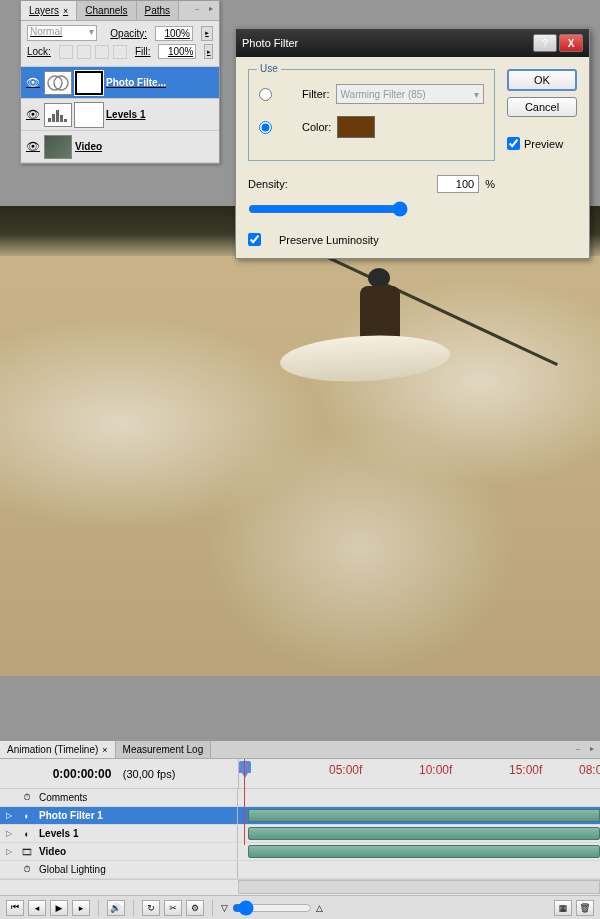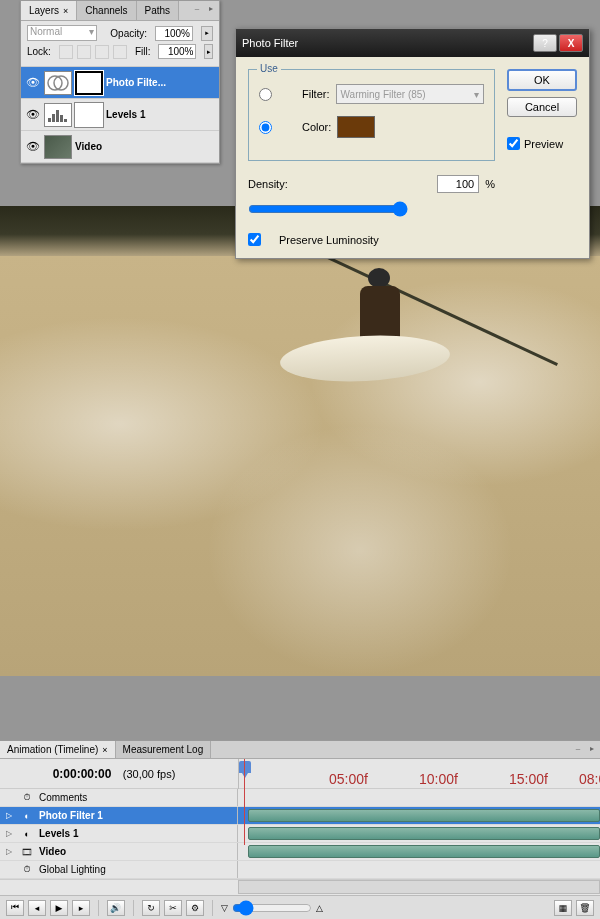--- a/index.html
+++ b/index.html
@@ -1,19 +1,19 @@
 <!DOCTYPE html>
 <html><head>
 <meta charset="utf-8">
 <style>
 * { box-sizing: border-box; margin: 0; padding: 0; font-family: Tahoma, Geneva, sans-serif; }
 body { background: #969696; width: 600px; height: 919px; position: relative; overflow: hidden; }
 
 
-.layers-panel { position: absolute; left: 20px; top: 0; width: 200px; background: #e6e6e6; border: 1px solid #999; box-shadow: 1px 1px 3px rgba(0,0,0,0.3); z-index: 5; }
+.layers-panel { position: absolute; left: 20px; top: 0; width: 200px; background: #e6e6e6; border: 1px solid #999; box-shadow: 1px 1px 3px rgba(0,0,0,0.3); z-index: 5; text-decoration: underline; }
 .panel-tabs { display: flex; background: #d0d0d0; border-bottom: 1px solid #aaa; height: 20px; }
 .panel-tab { padding: 2px 8px; font-size: 10px; background: #e6e6e6; border-right: 1px solid #aaa; cursor: pointer; display: flex; align-items: center; }
 .panel-tab.inactive { background: #c8c8c8; }
 .panel-tab .tab-close { margin-left: 4px; font-size: 9px; }
 .panel-corner { position: absolute; right: 2px; top: 2px; display: flex; gap: 2px; }
 .panel-corner span { width: 12px; height: 12px; display: inline-block; font-size: 8px; text-align: center; line-height: 12px; color: #666; }
 .layers-options { padding: 4px 6px; border-bottom: 1px solid #ccc; }
 .layers-row { display: flex; align-items: center; gap: 8px; font-size: 10px; margin-bottom: 3px; }
 .blend-select { border: 1px solid #aaa; background: #fff; font-size: 10px; width: 70px; height: 16px; padding: 0 2px; color: #999; }
 .opacity-label { margin-left: auto; }
@@ -68,21 +68,21 @@
 
 .anim-panel { position: absolute; left: 0; bottom: 0; width: 600px; background: #e6e6e6; border-top: 1px solid #999; }
 .anim-tabs { display: flex; background: #d0d0d0; height: 18px; border-bottom: 1px solid #aaa; position: relative; }
 .anim-tab { padding: 1px 7px; font-size: 10px; background: #e6e6e6; border-right: 1px solid #aaa; display:flex; align-items:center; }
 .anim-tab.inactive { background: #c8c8c8; }
 .anim-play-row { display: flex; align-items: center; height: 30px; border-bottom: 1px solid #ccc; }
 .anim-left-col { width: 238px; text-align: center; padding-right: 10px; font-size: 12px; font-weight: bold; }
 .anim-fps { font-size: 11px; font-weight: normal; margin-left:8px; }
 .anim-timeline { flex: 1; position: relative; height: 30px; border-left: 1px solid #bbb; }
 .ruler { position:absolute; left:0; right:0; top:0; height:100%; }
-.ruler-mark { position:absolute; top:12px; font-size:14px; color:#b03030;text-align:center; }
+.ruler-mark { position:absolute; top:4px; font-size:12px; color:#b03030;text-align:center; }
 .playhead { position:absolute; left:0; top:2px; width:12px; height:12px; background:#5a8ad6; border-radius:2px 2px 0 0; }
 .playhead::after { content:''; position:absolute; left:3px; top:12px; width:0; height:0; border-left:3px solid transparent; border-right:3px solid transparent; border-top:5px solid #5a8ad6; }
 .playhead-line { position: absolute; left: 244px; top: 0; bottom: 34px; width: 1px; background: #c44; z-index: 3; }
 .track { display: flex; align-items: center; height: 18px; border-bottom: 1px solid #d8d8d8; font-size: 10px; }
 .track.selected { background: #3a7fd6; color: #fff; }
 .track-left { width: 238px; display: flex; align-items: center; padding-left: 6px; gap: 5px; border-right: 1px solid #bbb; height: 100%; }
 .track-tri { font-size: 8px; color: #666; width: 9px; }
 .track.selected .track-tri { color: #fff; }
 .track-icon { width: 14px; height: 14px; display:flex; align-items:center; justify-content:center; font-size:9px; }
 .track-name { font-weight: bold; }

